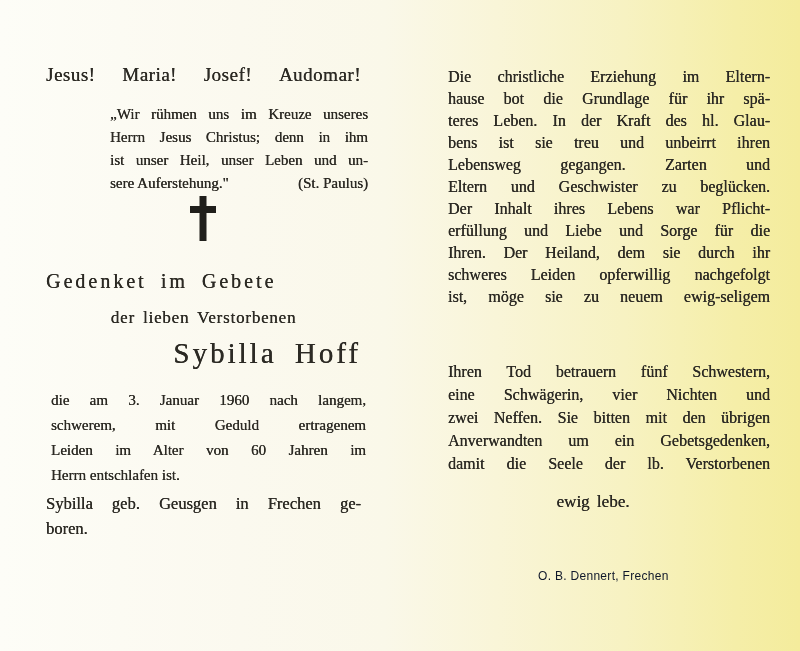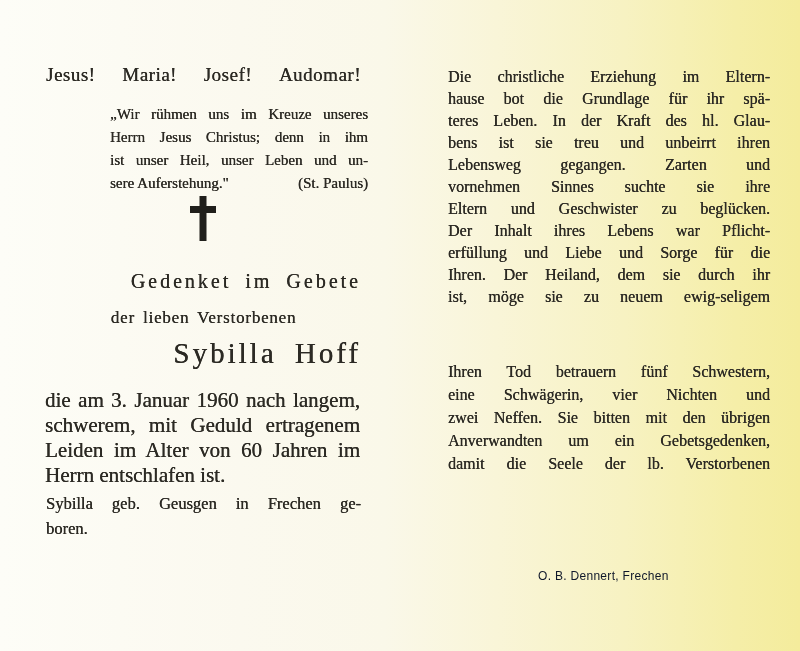--- a/index.html
+++ b/index.html
@@ -76,21 +76,21 @@
   }
   .cross .bar-h {
     position: absolute;
     left: 0; top: 10px;
     width: 100%; height: 7px;
     background: #201f1b;
   }
   .memorial-heading {
     position: absolute;
     left: 46px; top: 270px; width: 315px;
-    text-align: right;
+    text-align: left;
     font-size: 20px;
     letter-spacing: 3px;
     word-spacing: 6px;
   }
   .memorial-subheading {
     position: absolute;
     left: 46px; top: 308px; width: 315px;
     text-align: center;
     font-size: 17px;
     letter-spacing: 0.8px;
@@ -99,22 +99,22 @@
   .deceased-name {
     position: absolute;
     left: 46px; top: 337px; width: 315px;
     text-align: right;
     font-size: 29px;
     letter-spacing: 3px;
     word-spacing: 8px;
   }
   .para-left-1 {
     position: absolute;
-    left: 45px; top: 388px; width: 315px;
-    font-size: 21px;
+    left: 51px; top: 388px; width: 315px;
+    font-size: 15px;
     line-height: 25px;
   }
   .para-left-2 {
     position: absolute;
     left: 46px; top: 491px; width: 315px;
     font-size: 16.5px;
     line-height: 25px;
   }
 
   
@@ -194,34 +194,35 @@
   </div>
 
   <div class="page page-right">
 
     <div class="para-right-1 ink">
       <div class="jline">Die christliche Erziehung im Eltern-</div>
       <div class="jline">hause bot die Grundlage für ihr spä-</div>
       <div class="jline">teres Leben. In der Kraft des hl. Glau-</div>
       <div class="jline">bens ist sie treu und unbeirrt ihren</div>
       <div class="jline">Lebensweg gegangen. Zarten und</div>
-      <div class="jline">vornehmen Sinnes suchte sie ihre</div>
       <div class="jline">Eltern und Geschwister zu beglücken.</div>
       <div class="jline">Der Inhalt ihres Lebens war Pflicht-</div>
       <div class="jline">erfüllung und Liebe und Sorge für die</div>
       <div class="jline">Ihren. Der Heiland, dem sie durch ihr</div>
+      <div class="jline">schweres Leiden opferwillig nachgefolgt</div>
       <div class="jline">ist, möge sie zu neuem ewig-seligem</div>
     </div>
 
     <div class="para-right-2 ink">
       <div class="jline">Ihren Tod betrauern fünf Schwestern,</div>
       <div class="jline">eine Schwägerin, vier Nichten und</div>
       <div class="jline">zwei Neffen. Sie bitten mit den übrigen</div>
       <div class="jline">Anverwandten um ein Gebetsgedenken,</div>
       <div class="jline">damit die Seele der lb. Verstorbenen</div>
     </div>
 
+    <div class="closing-line ink">ewig lebe.</div>
 
     <div class="printer-credit">O. B. Dennert, Frechen</div>
 
   </div>
 
 </div>
 
 </body></html>

